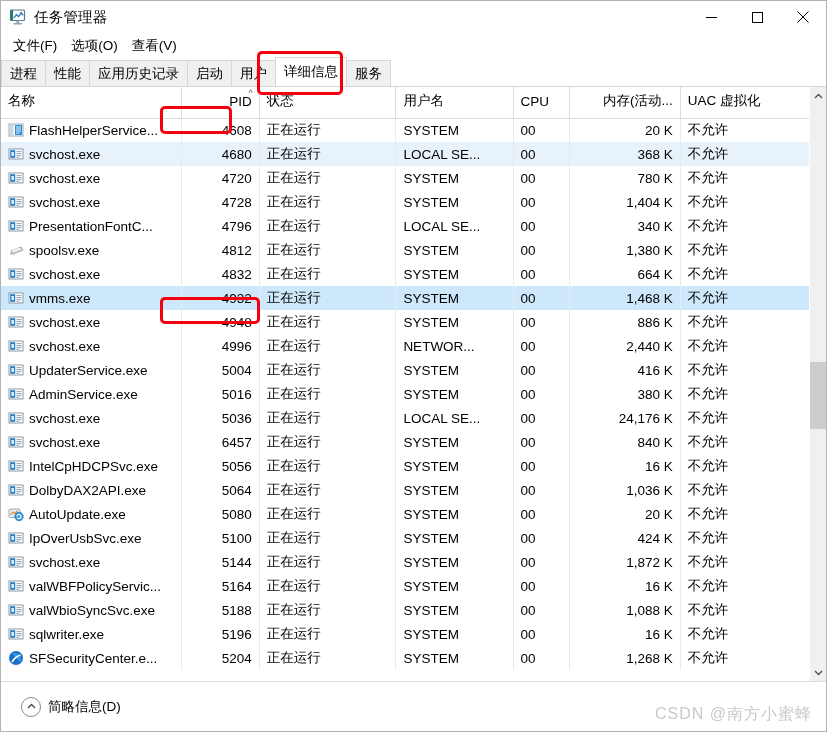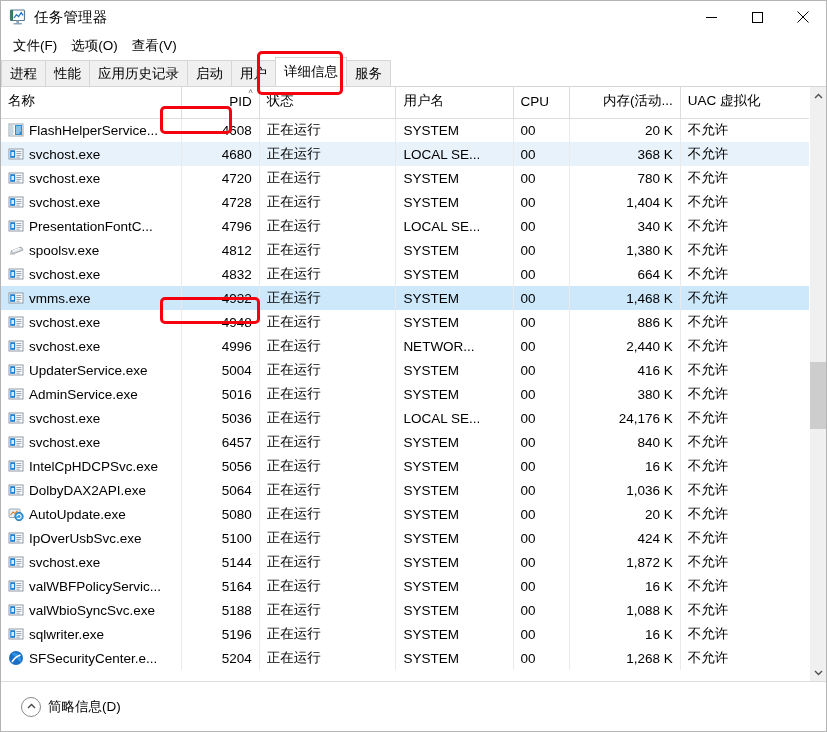--- a/index.html
+++ b/index.html
@@ -857,18 +857,19 @@
       <span class="chev-circle">
         <svg width="9" height="7" viewBox="0 0 9 7">
             <polyline points="1,5 4.5,1.5 8,5" fill="none" stroke="#444" stroke-width="1.3"></polyline>
           </svg>
       </span>
       <span>简略信息(D)</span>
     </div>
     <div class="spacer"></div>
   </div>
 
+  <div class="watermark">CSDN @南方小蜜蜂</div>
 
   <div class="annot" id="annot-tab"></div>
   <div class="annot" id="annot-pid"></div>
   <div class="annot" id="annot-row"></div>
 
 </div>
 
 </body></html>

